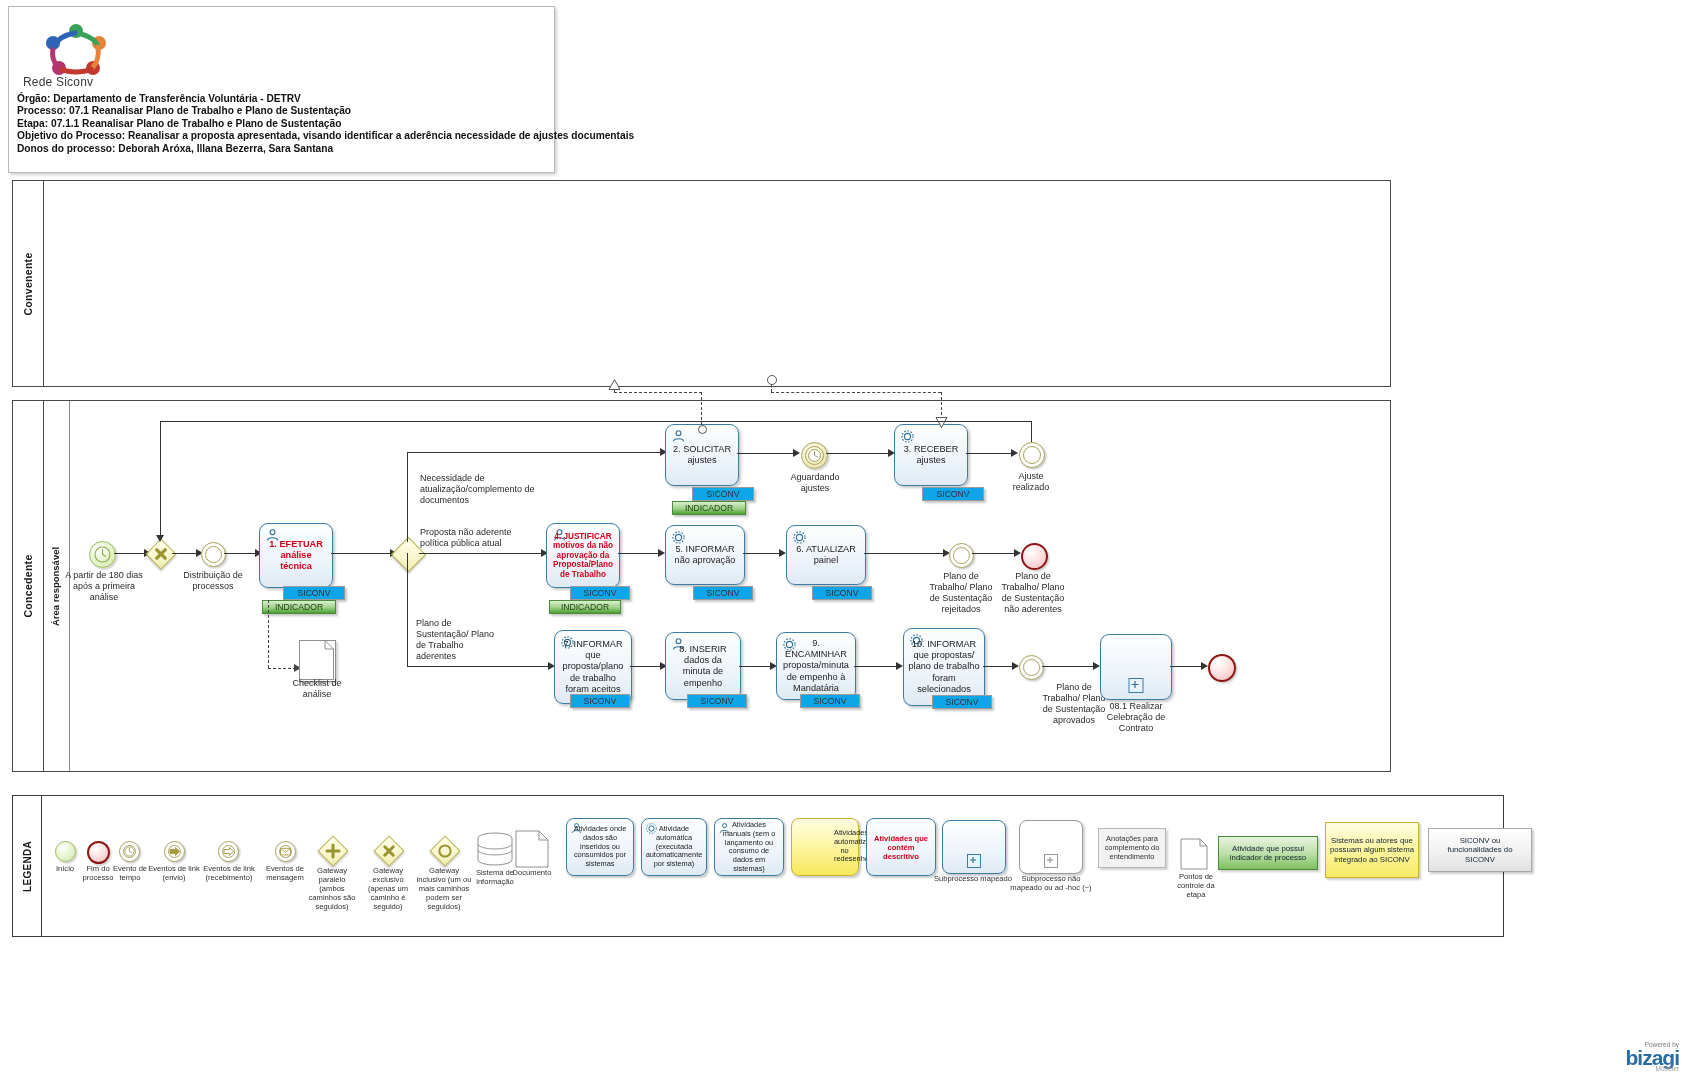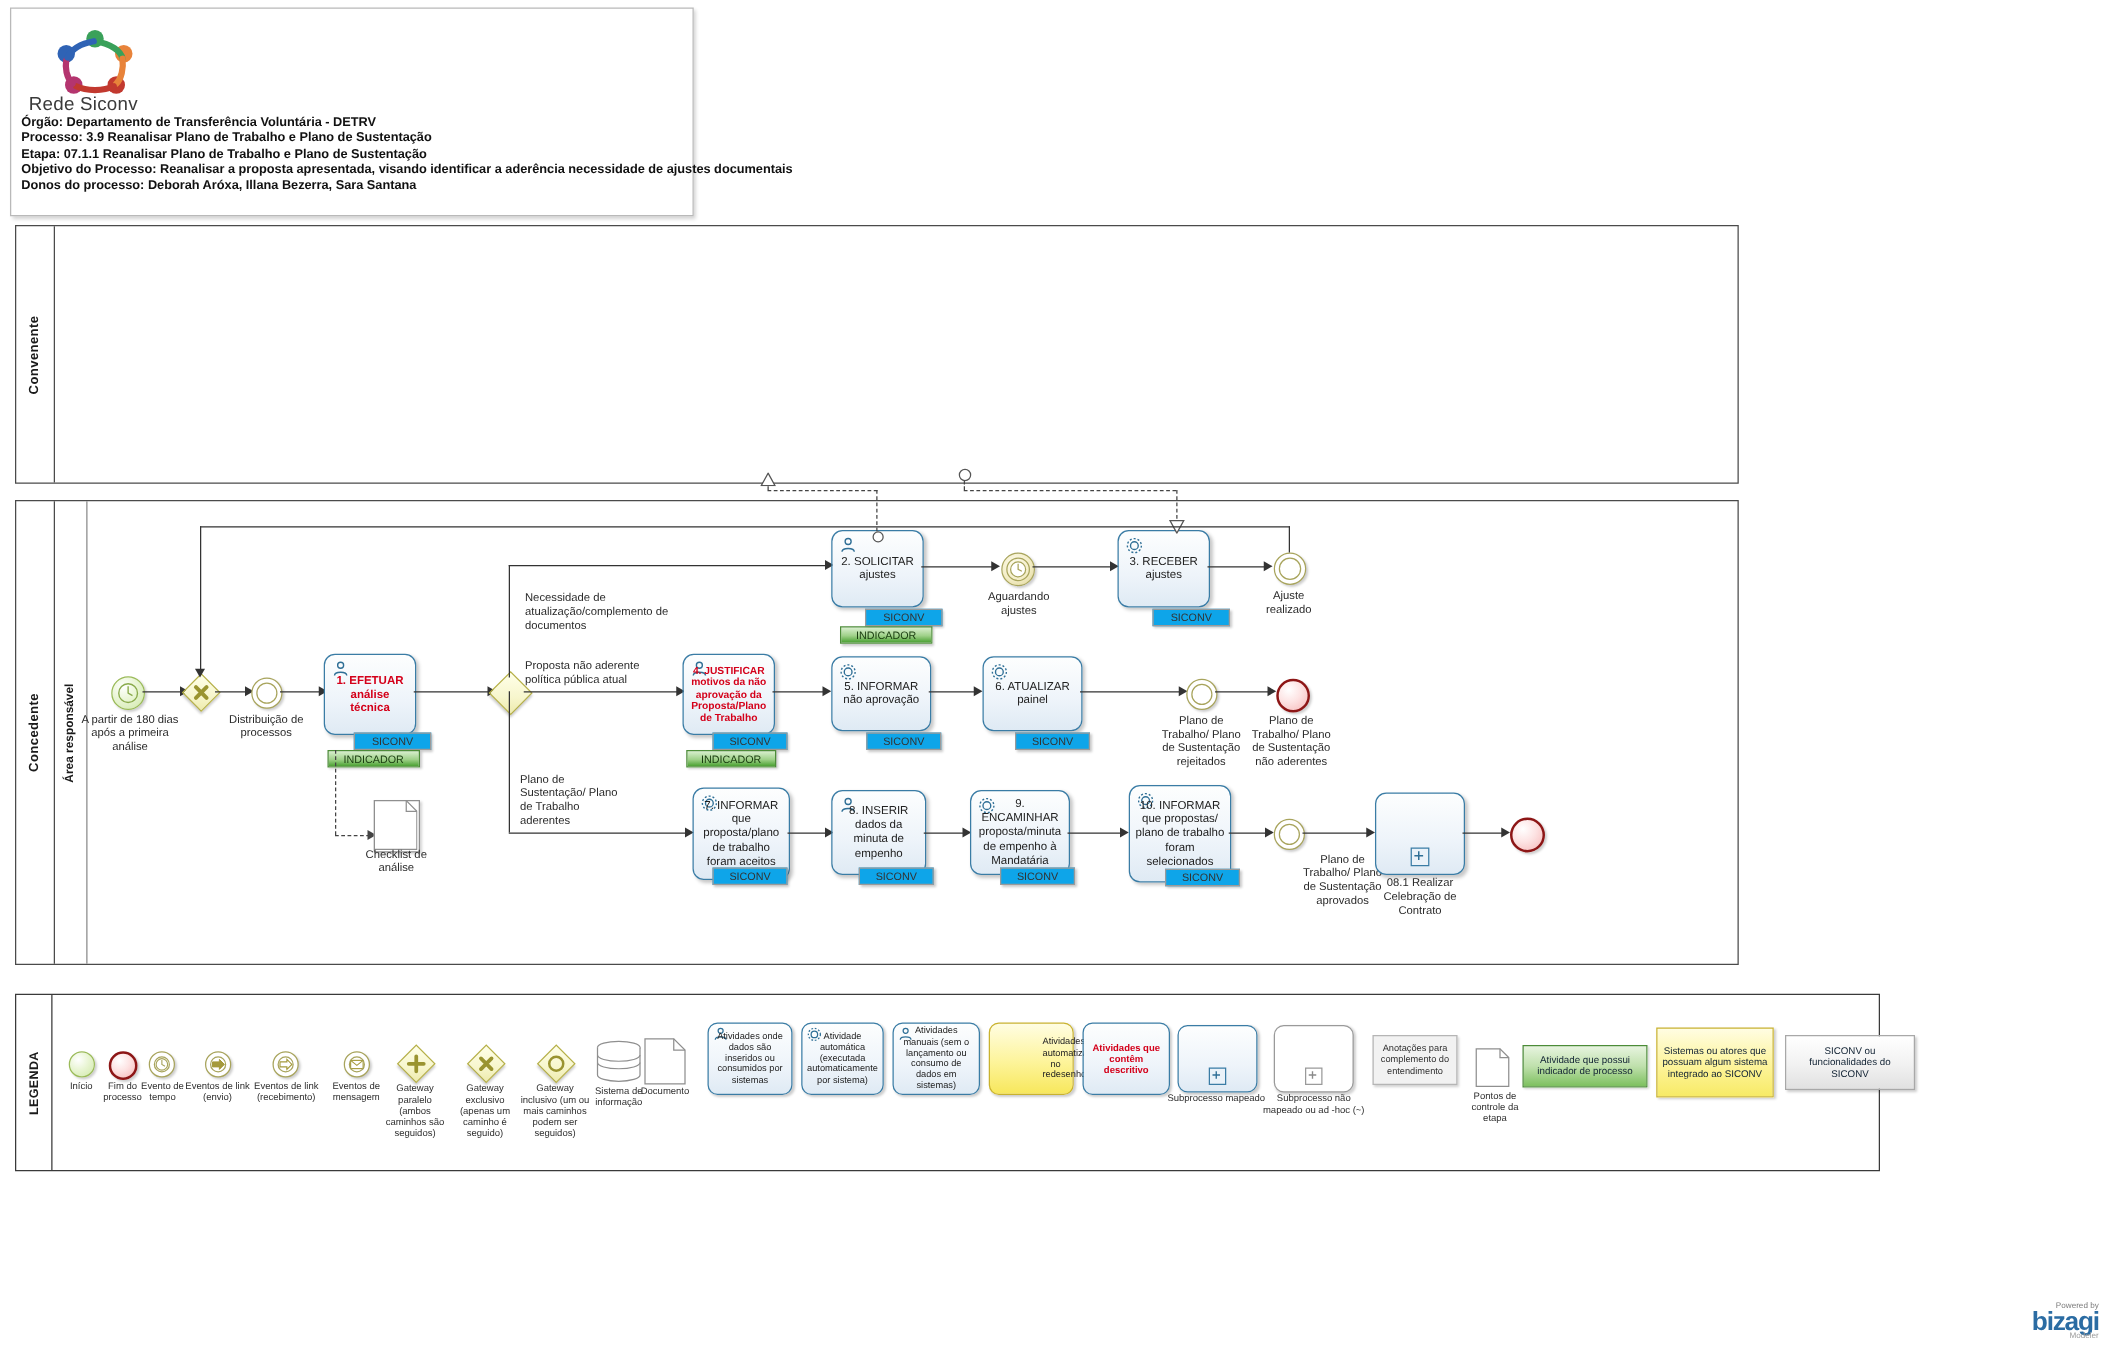--- a/index.html
+++ b/index.html
@@ -2,21 +2,21 @@
 <html><head>
 <meta charset="utf-8">
 <style>
   html,body{margin:0;padding:0;background:#fff;}
   body{width:1689px;height:1080px;position:relative;font-family:"Liberation Sans",sans-serif;color:#1a1a1a;overflow:hidden;}
   .abs{position:absolute;}
 
   
   #header-card{left:8px;top:6px;width:545px;height:165px;border:1px solid #b9b9b9;background:#fff;box-shadow:2px 2px 3px rgba(0,0,0,.18);}
   #logo-wrap{position:absolute;left:22px;top:14px;width:90px;height:62px;}
-  #logo-caption{position:absolute;left:14px;top:68px;font-size:15px;color:#3a3a3a;letter-spacing:.2px;}
+  #logo-caption{position:absolute;left:14px;top:68px;font-size:12px;color:#3a3a3a;letter-spacing:.2px;}
   #meta-lines{position:absolute;left:8px;top:86px;width:535px;}
   #meta-lines div{font-size:10.2px;font-weight:bold;line-height:12.4px;color:#111;white-space:nowrap;}
 
   
   .lane-frame{border:1px solid #4a4a4a;background:#fff;}
   .lane-title{position:absolute;left:0;top:0;width:30px;height:100%;border-right:1px solid #4a4a4a;display:flex;align-items:center;justify-content:center;}
   .lane-title span{transform:rotate(-90deg);white-space:nowrap;font-size:10.5px;font-weight:bold;letter-spacing:.3px;}
   .sublane-title{position:absolute;left:30px;top:0;width:26px;height:100%;border-right:1px solid #8a8a8a;display:flex;align-items:center;justify-content:center;}
   .sublane-title span{transform:rotate(-90deg);white-space:nowrap;font-size:9.5px;font-weight:bold;}
 
@@ -121,21 +121,21 @@
       <path d="M45 12 C58 14 66 20 67 26" stroke="#3aa15a" stroke-width="5" fill="none" stroke-linecap="round"></path>
       <path d="M67 26 C68 34 66 42 62 46" stroke="#e8833a" stroke-width="5" fill="none" stroke-linecap="round"></path>
       <path d="M60 48 C52 52 38 52 30 48" stroke="#c2392f" stroke-width="5" fill="none" stroke-linecap="round"></path>
       <path d="M27 46 C22 41 21 33 22 27" stroke="#b4356f" stroke-width="5" fill="none" stroke-linecap="round"></path>
       <path d="M23 25 C26 19 33 14 44 12" stroke="#2f63b5" stroke-width="5" fill="none" stroke-linecap="round"></path>
     </svg>
   </div>
   <div id="logo-caption">Rede Siconv</div>
   <div id="meta-lines">
     <div>Órgão: Departamento de Transferência Voluntária - DETRV</div>
-    <div>Processo: 3.9 Reanalisar Plano de Trabalho e Plano de Sustentação</div>
+    <div>Processo: 07.1 Reanalisar Plano de Trabalho e Plano de Sustentação</div>
     <div>Etapa: 07.1.1 Reanalisar Plano de Trabalho e Plano de Sustentação</div>
     <div>Objetivo do Processo: Reanalisar a proposta apresentada, visando identificar a aderência necessidade de ajustes documentais</div>
     <div>Donos do processo: Deborah Aróxa, Illana Bezerra, Sara Santana</div>
   </div>
 </div>
 
 <div class="abs lane-frame" id="lane-convenente" style="left:12px;top:180px;width:1377px;height:205px;">
   <div class="lane-title">
     <span>Convenente</span>
   </div>

